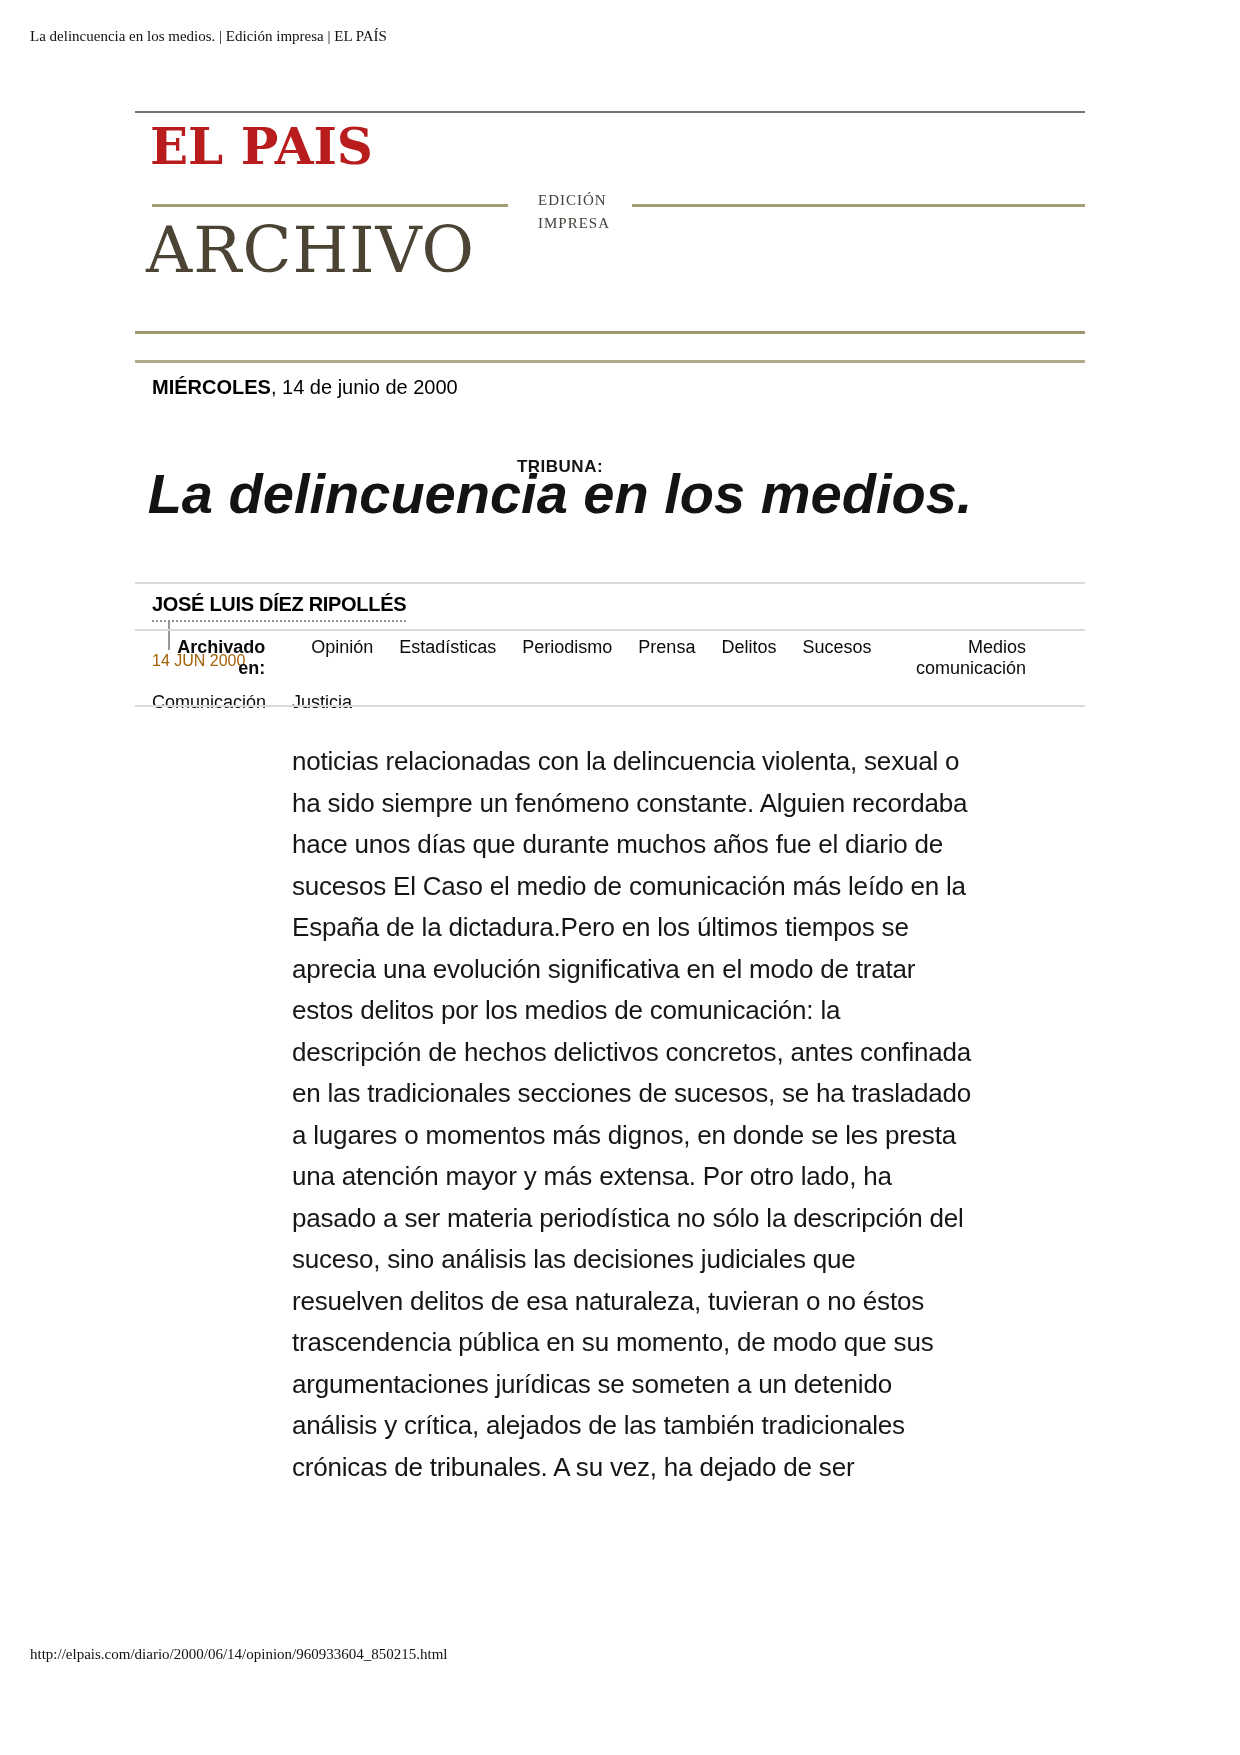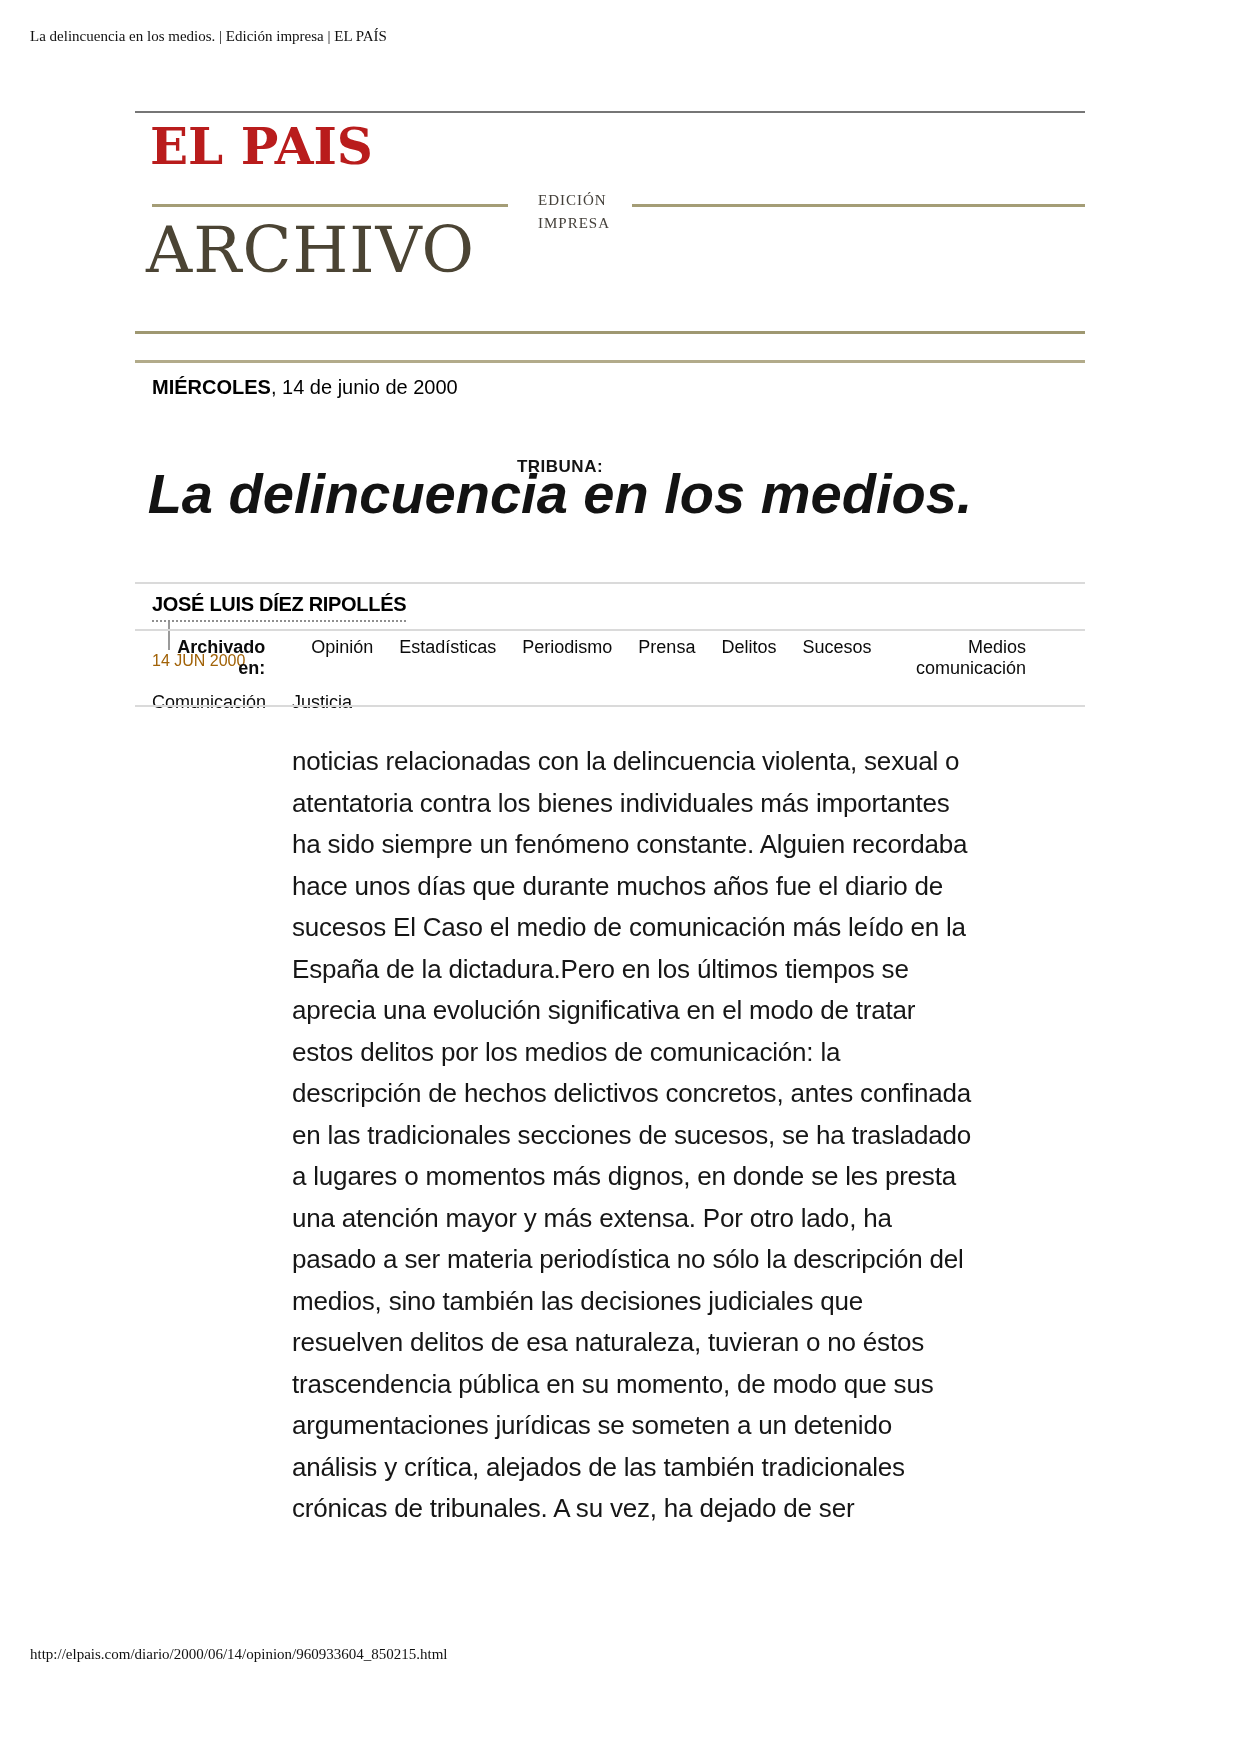--- a/index.html
+++ b/index.html
@@ -149,33 +149,32 @@
   <div class="tags-row">
       <span class="tag">Comunicación</span>
       <span class="tag">Justicia</span>
     </div>
 </div>
 
 <div class="rule" id="meta-rule-bottom"></div>
 
 <div class="abs" id="article-body">
     <div class="body-line">noticias relacionadas con la delincuencia violenta, sexual o</div>
-    <div class="body-line">atentatoria contra los bienes individuales más importantes</div>
     <div class="body-line">ha sido siempre un fenómeno constante. Alguien recordaba</div>
     <div class="body-line">hace unos días que durante muchos años fue el diario de</div>
     <div class="body-line">sucesos El Caso el medio de comunicación más leído en la</div>
     <div class="body-line">España de la dictadura.Pero en los últimos tiempos se</div>
     <div class="body-line">aprecia una evolución significativa en el modo de tratar</div>
     <div class="body-line">estos delitos por los medios de comunicación: la</div>
     <div class="body-line">descripción de hechos delictivos concretos, antes confinada</div>
     <div class="body-line">en las tradicionales secciones de sucesos, se ha trasladado</div>
     <div class="body-line">a lugares o momentos más dignos, en donde se les presta</div>
     <div class="body-line">una atención mayor y más extensa. Por otro lado, ha</div>
     <div class="body-line">pasado a ser materia periodística no sólo la descripción del</div>
-    <div class="body-line">medios, sino también las decisiones judiciales que</div>
+    <div class="body-line">suceso, sino análisis las decisiones judiciales que</div>
     <div class="body-line">resuelven delitos de esa naturaleza, tuvieran o no éstos</div>
     <div class="body-line">trascendencia pública en su momento, de modo que sus</div>
     <div class="body-line">argumentaciones jurídicas se someten a un detenido</div>
     <div class="body-line">análisis y crítica, alejados de las también tradicionales</div>
     <div class="body-line">crónicas de tribunales. A su vez, ha dejado de ser</div>
   </div>
 
 <div class="abs print-caption" id="footer-url">http://elpais.com/diario/2000/06/14/opinion/960933604_850215.html</div>
 
 </body></html>

